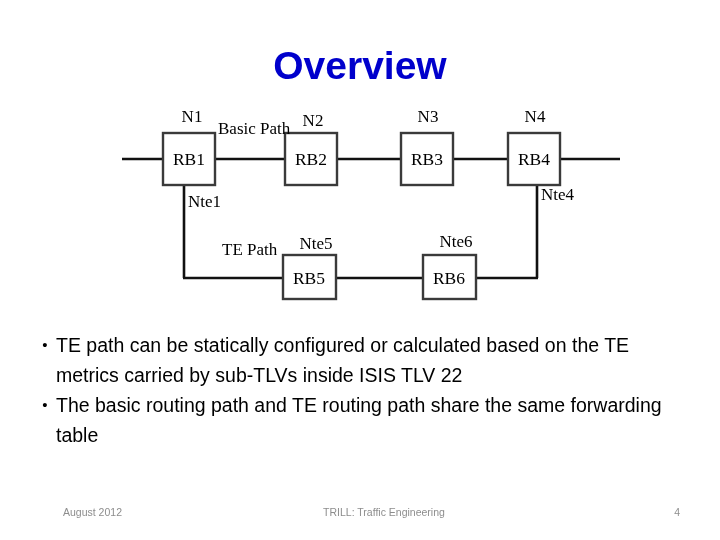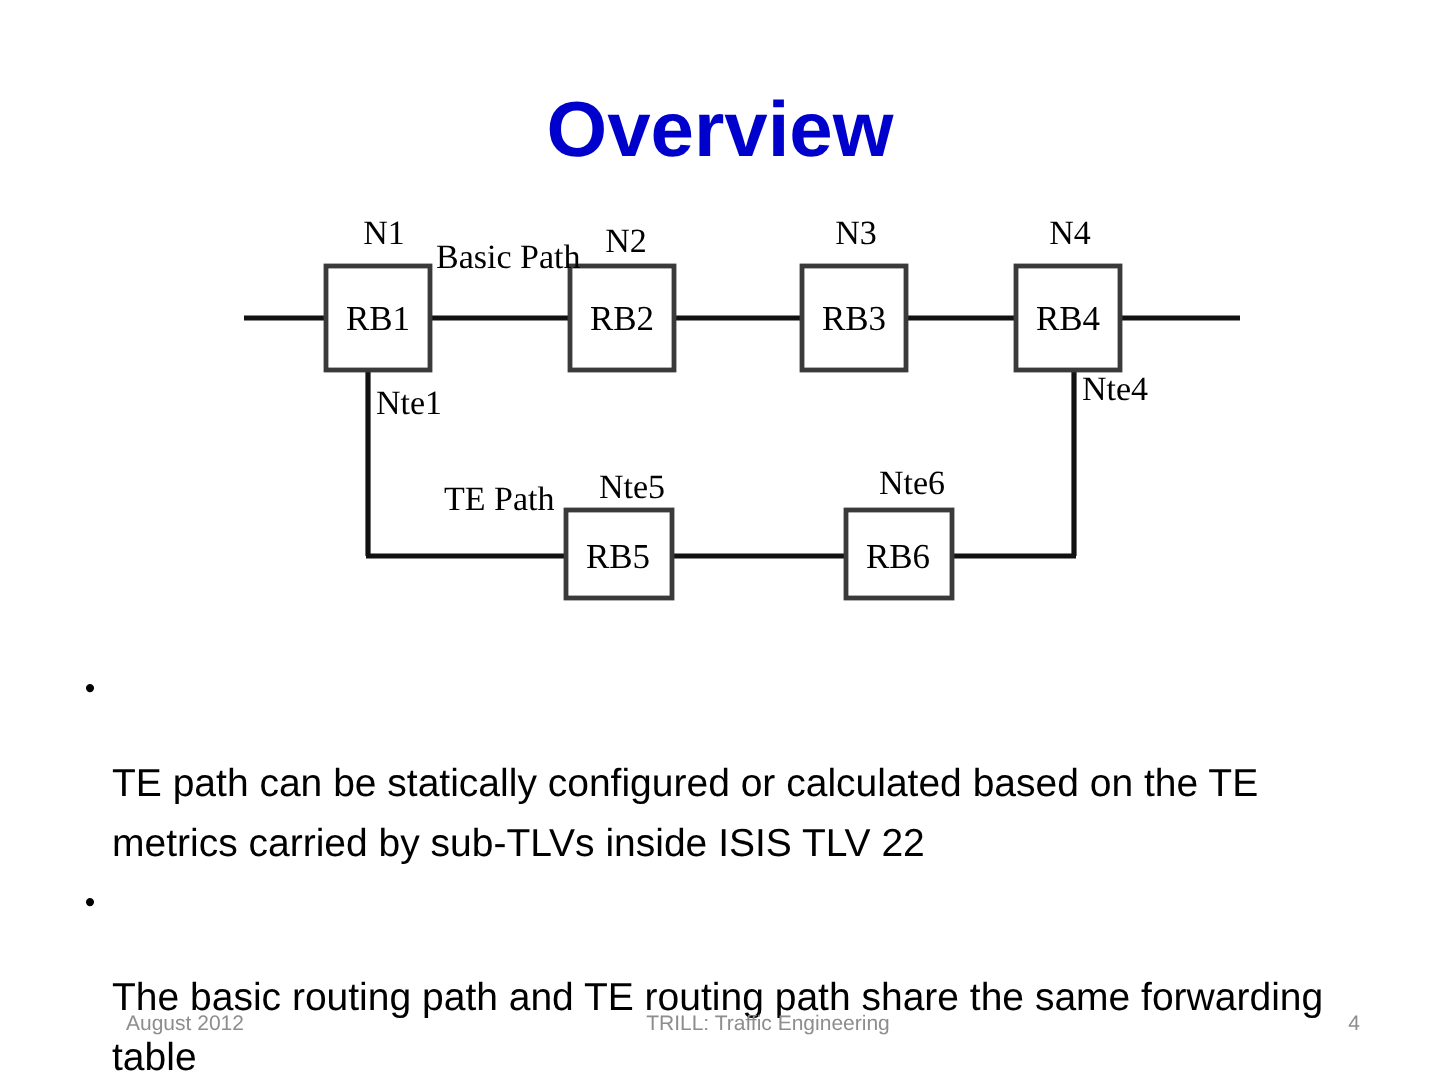--- a/index.html
+++ b/index.html
@@ -62,21 +62,20 @@
   .bullet-dot {
     width: 22px;
     min-width: 22px;
     text-align: center;
     font-size: 15px;
     line-height: 30px;
   }
   .bullet-text {
     flex: 1;
     text-indent: 0;
-    margin-top: 47px;
   }
   
   #footer {
     position: absolute;
     left: 0;
     top: 506px;
     width: 720px;
     height: 22px;
     color: #8d8d8d;
     font-size: 10.5px;

